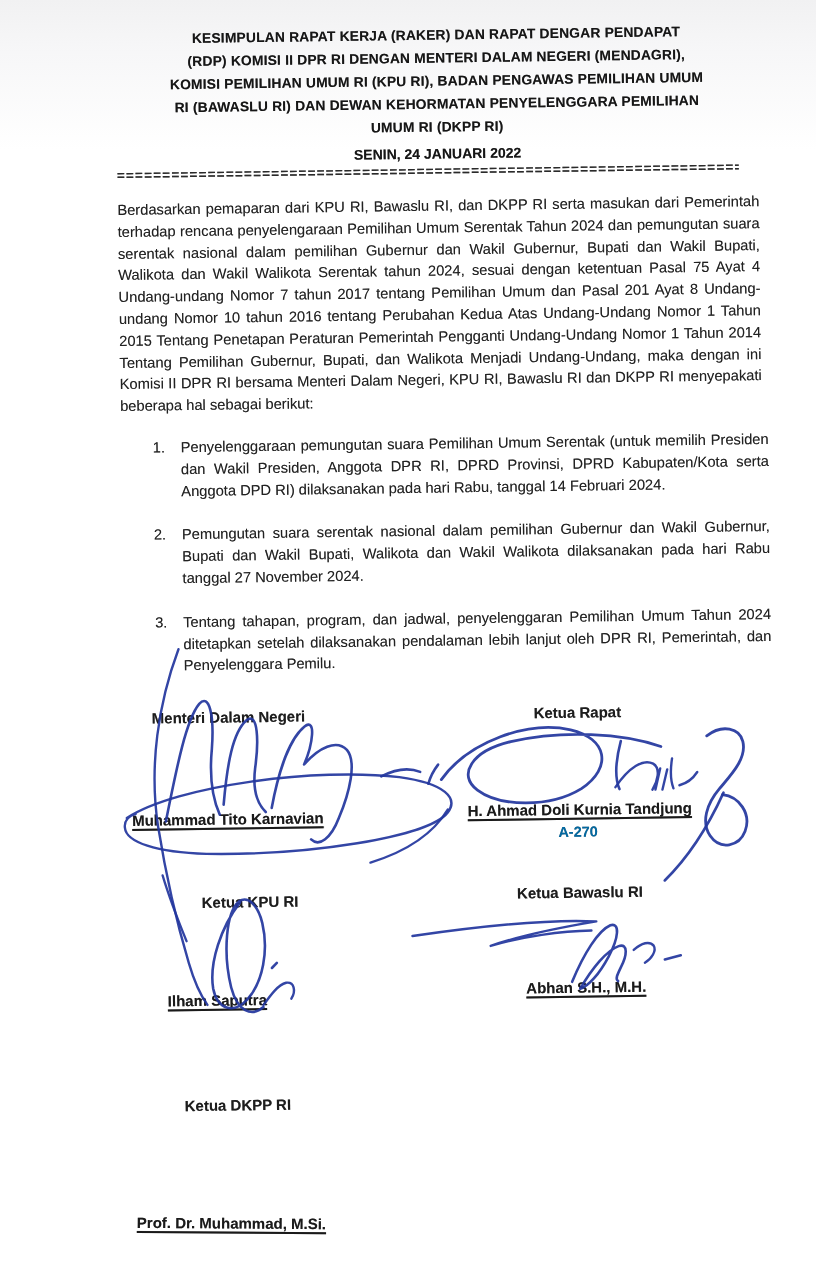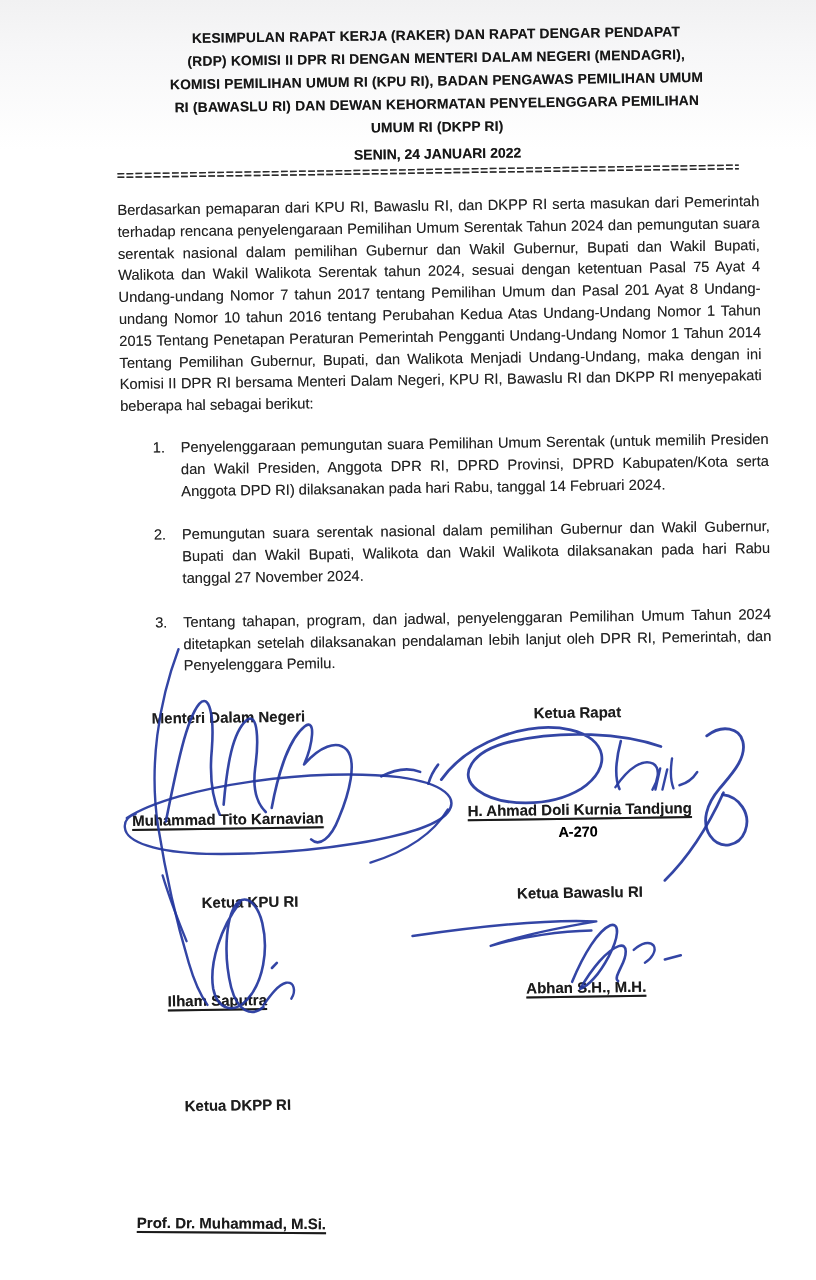--- a/index.html
+++ b/index.html
@@ -48,21 +48,21 @@
     text-shadow:0 0 0.6px rgba(30,30,30,0.5);
   }
   .sig-name{
     position:absolute;transform:translateX(-50%);font-weight:bold;
     font-size:15px;color:#1a1a1a;white-space:nowrap;
     text-decoration:underline;text-decoration-thickness:1.8px;text-underline-offset:3px;
     text-shadow:0 0 0.6px rgba(30,30,30,0.5);
   }
   .sig-note{
     position:absolute;transform:translateX(-50%);font-weight:bold;
-    font-size:14.5px;color:#000000;white-space:nowrap;
+    font-size:14.5px;color:#0369a1;white-space:nowrap;
     text-shadow:0 0 0.6px rgba(30,30,30,0.5);
   }
   .ink-overlay{position:absolute;left:0;top:0;pointer-events:none;}
   .ink-overlay path{fill:none;stroke-linecap:round;stroke-linejoin:round;opacity:0.93;}
 </style>
 </head>
 <body>
 
 <div class="scan-fade"></div>
 

